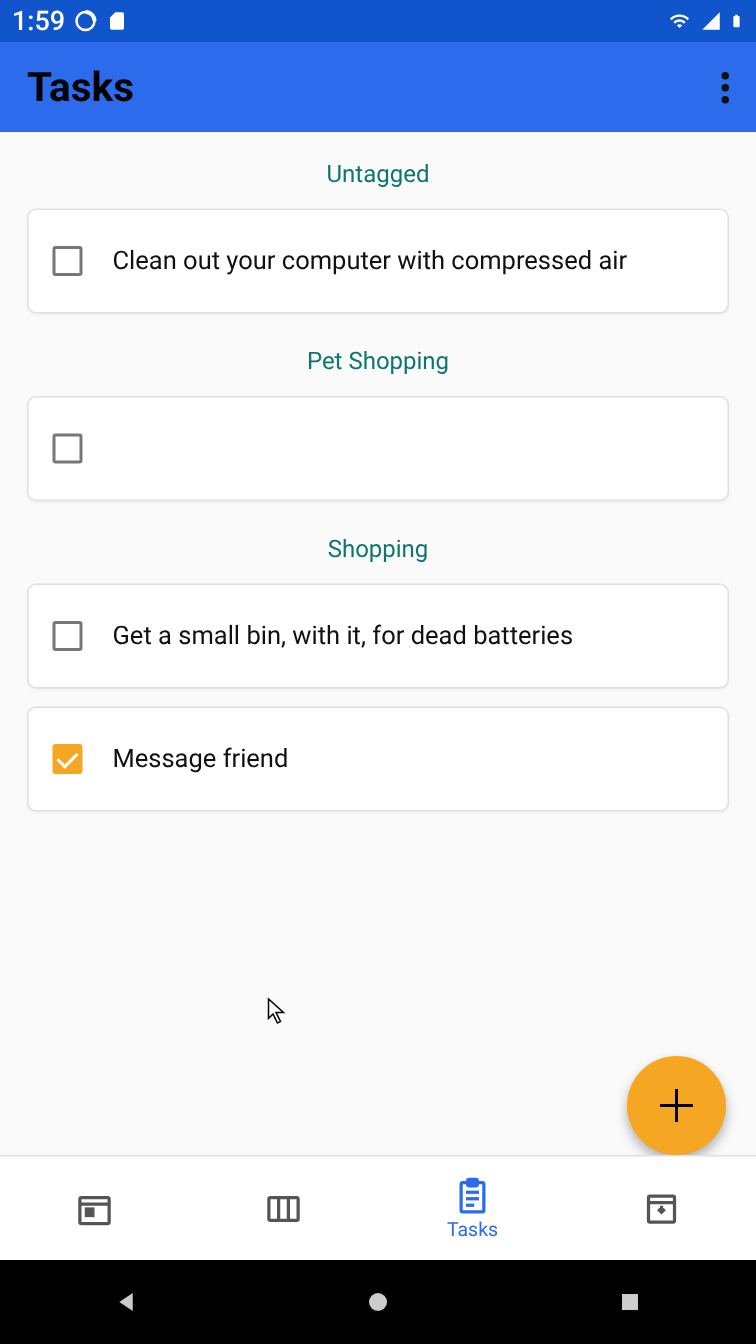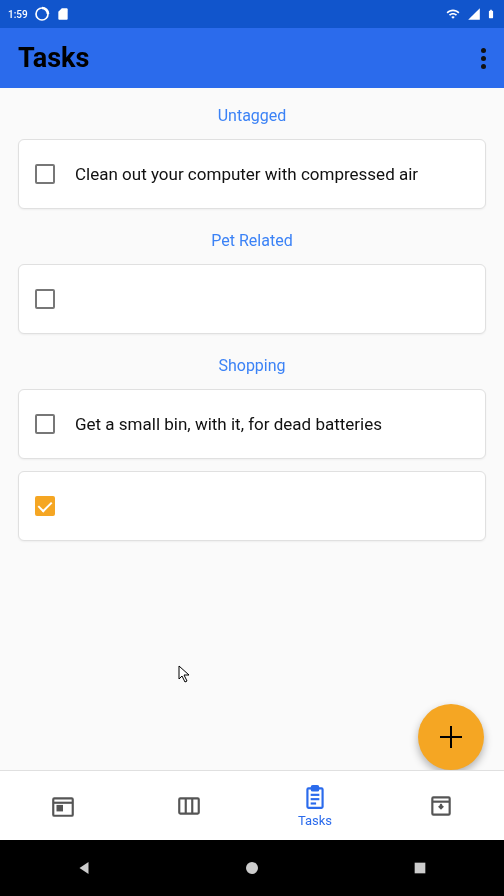--- a/index.html
+++ b/index.html
@@ -11,21 +11,21 @@
       overflow: hidden;
       position: relative;
     }
     .status-bar {
       height: 28px;
       background: #1155cc;
       color: white;
       display: flex;
       align-items: center;
       padding: 0 8px;
-      font-size: 10px;
+      font-size: 18px;
       font-weight: 500;
     }
     .status-left { display: flex; align-items: center; gap: 6px; }
     .status-right { margin-left: auto; display: flex; align-items: center; gap: 4px; }
     .status-icon { display: inline-flex; }
     .app-bar {
       height: 60px;
       background: #2b6bec;
       display: flex;
       align-items: center;
@@ -35,21 +35,21 @@
       font-size: 27px;
       font-weight: 700;
       color: #000;
     }
     .app-bar-menu { margin-left: auto; }
     .dots { display: flex; flex-direction: column; gap: 3px; }
     .dots span { width: 5px; height: 5px; border-radius: 50%; background: #111; }
     .content { padding: 8px 0 0 0; }
     .section-header {
       text-align: center;
-      color: #3b82f6;
+      color: #0f766e;
       font-size: 16px;
       padding: 10px 0;
     }
     .card {
       background: #fff;
       border: 1px solid #e0e0e0;
       border-radius: 6px;
       margin: 4px 18px 12px 18px;
       box-shadow: 0 1px 2px rgba(0,0,0,0.05);
     }
@@ -188,38 +188,39 @@
 <div class="content">
 
   <div class="section-header">Untagged</div>
   <div class="card">
     <div class="task">
       <div class="checkbox"></div>
       <span class="task-label">Clean out your computer with compressed air</span>
     </div>
   </div>
 
-  <div class="section-header">Pet Related</div>
+  <div class="section-header">Pet Shopping</div>
   <div class="card">
     <div class="task">
       <div class="checkbox"></div>
     </div>
   </div>
 
   <div class="section-header">Shopping</div>
   <div class="card">
     <div class="task">
       <div class="checkbox"></div>
       <span class="task-label">Get a small bin, with it, for dead batteries</span>
     </div>
   </div>
 
   <div class="card">
     <div class="task">
       <div class="checkbox checked"></div>
+      <span class="task-label">Message friend</span>
     </div>
   </div>
 
 </div>
 
 <div class="fab">
   <div class="plus-h"></div>
   <div class="plus-v"></div>
 </div>
 

